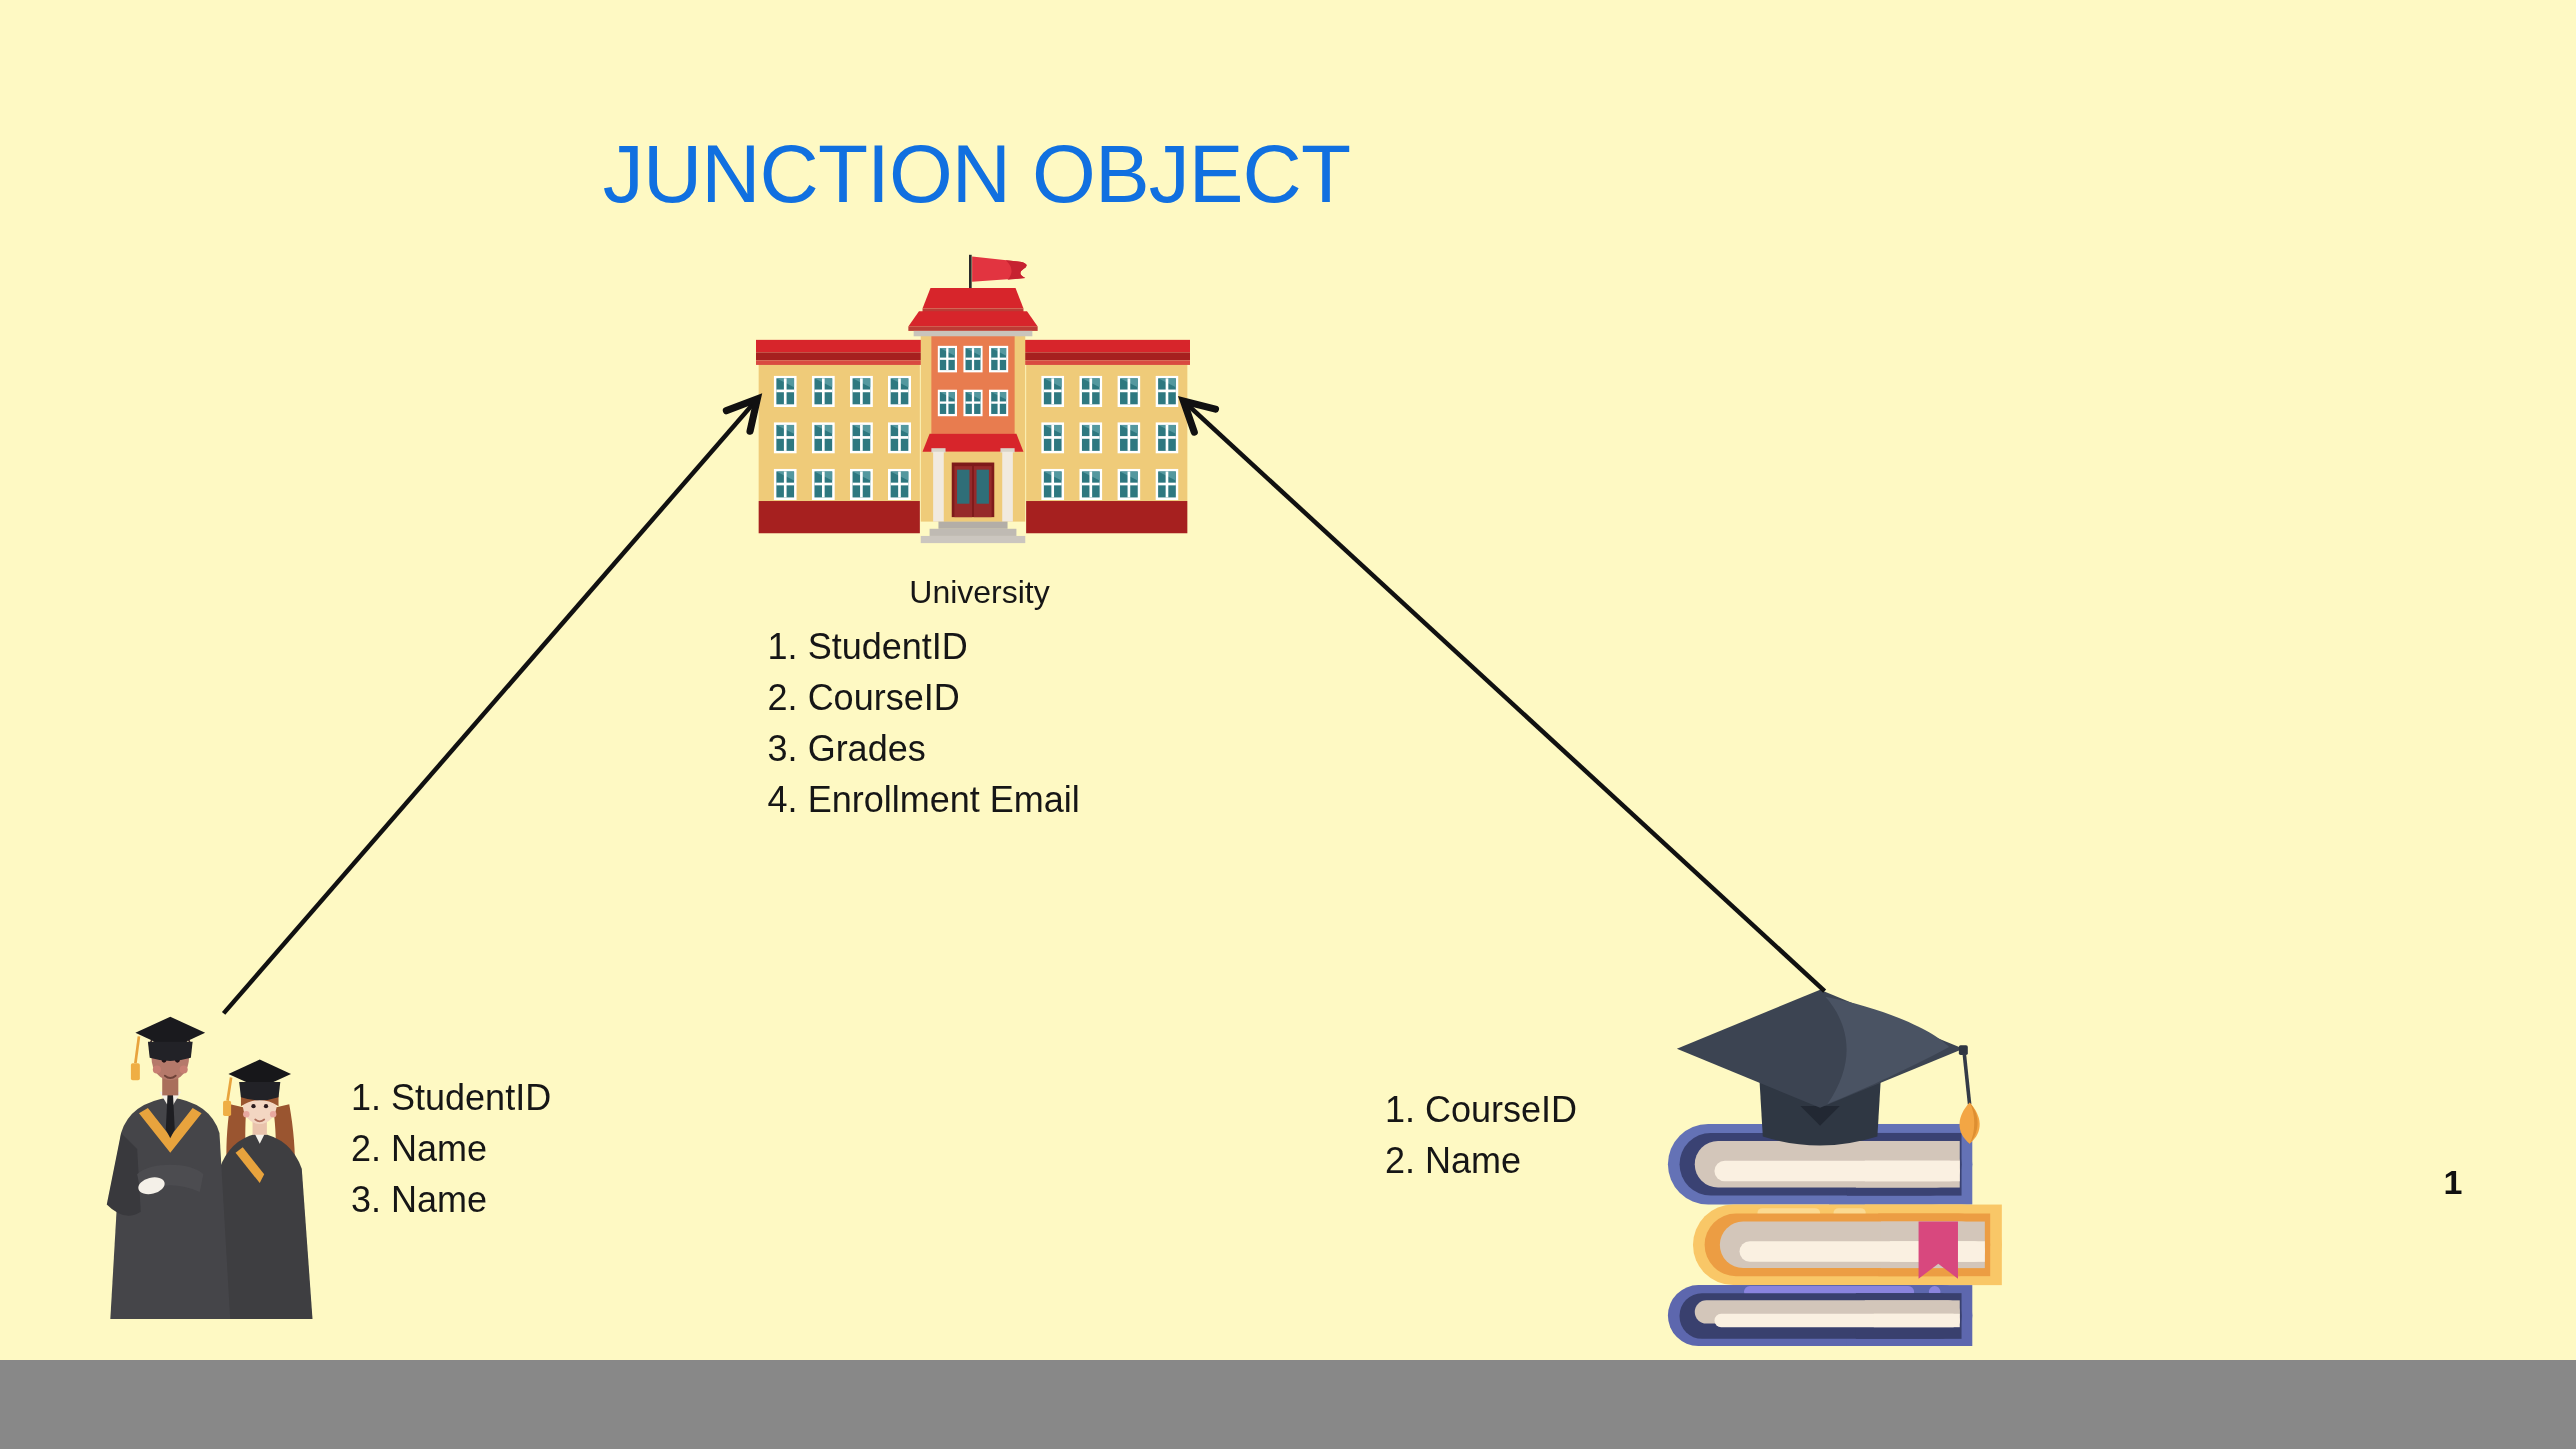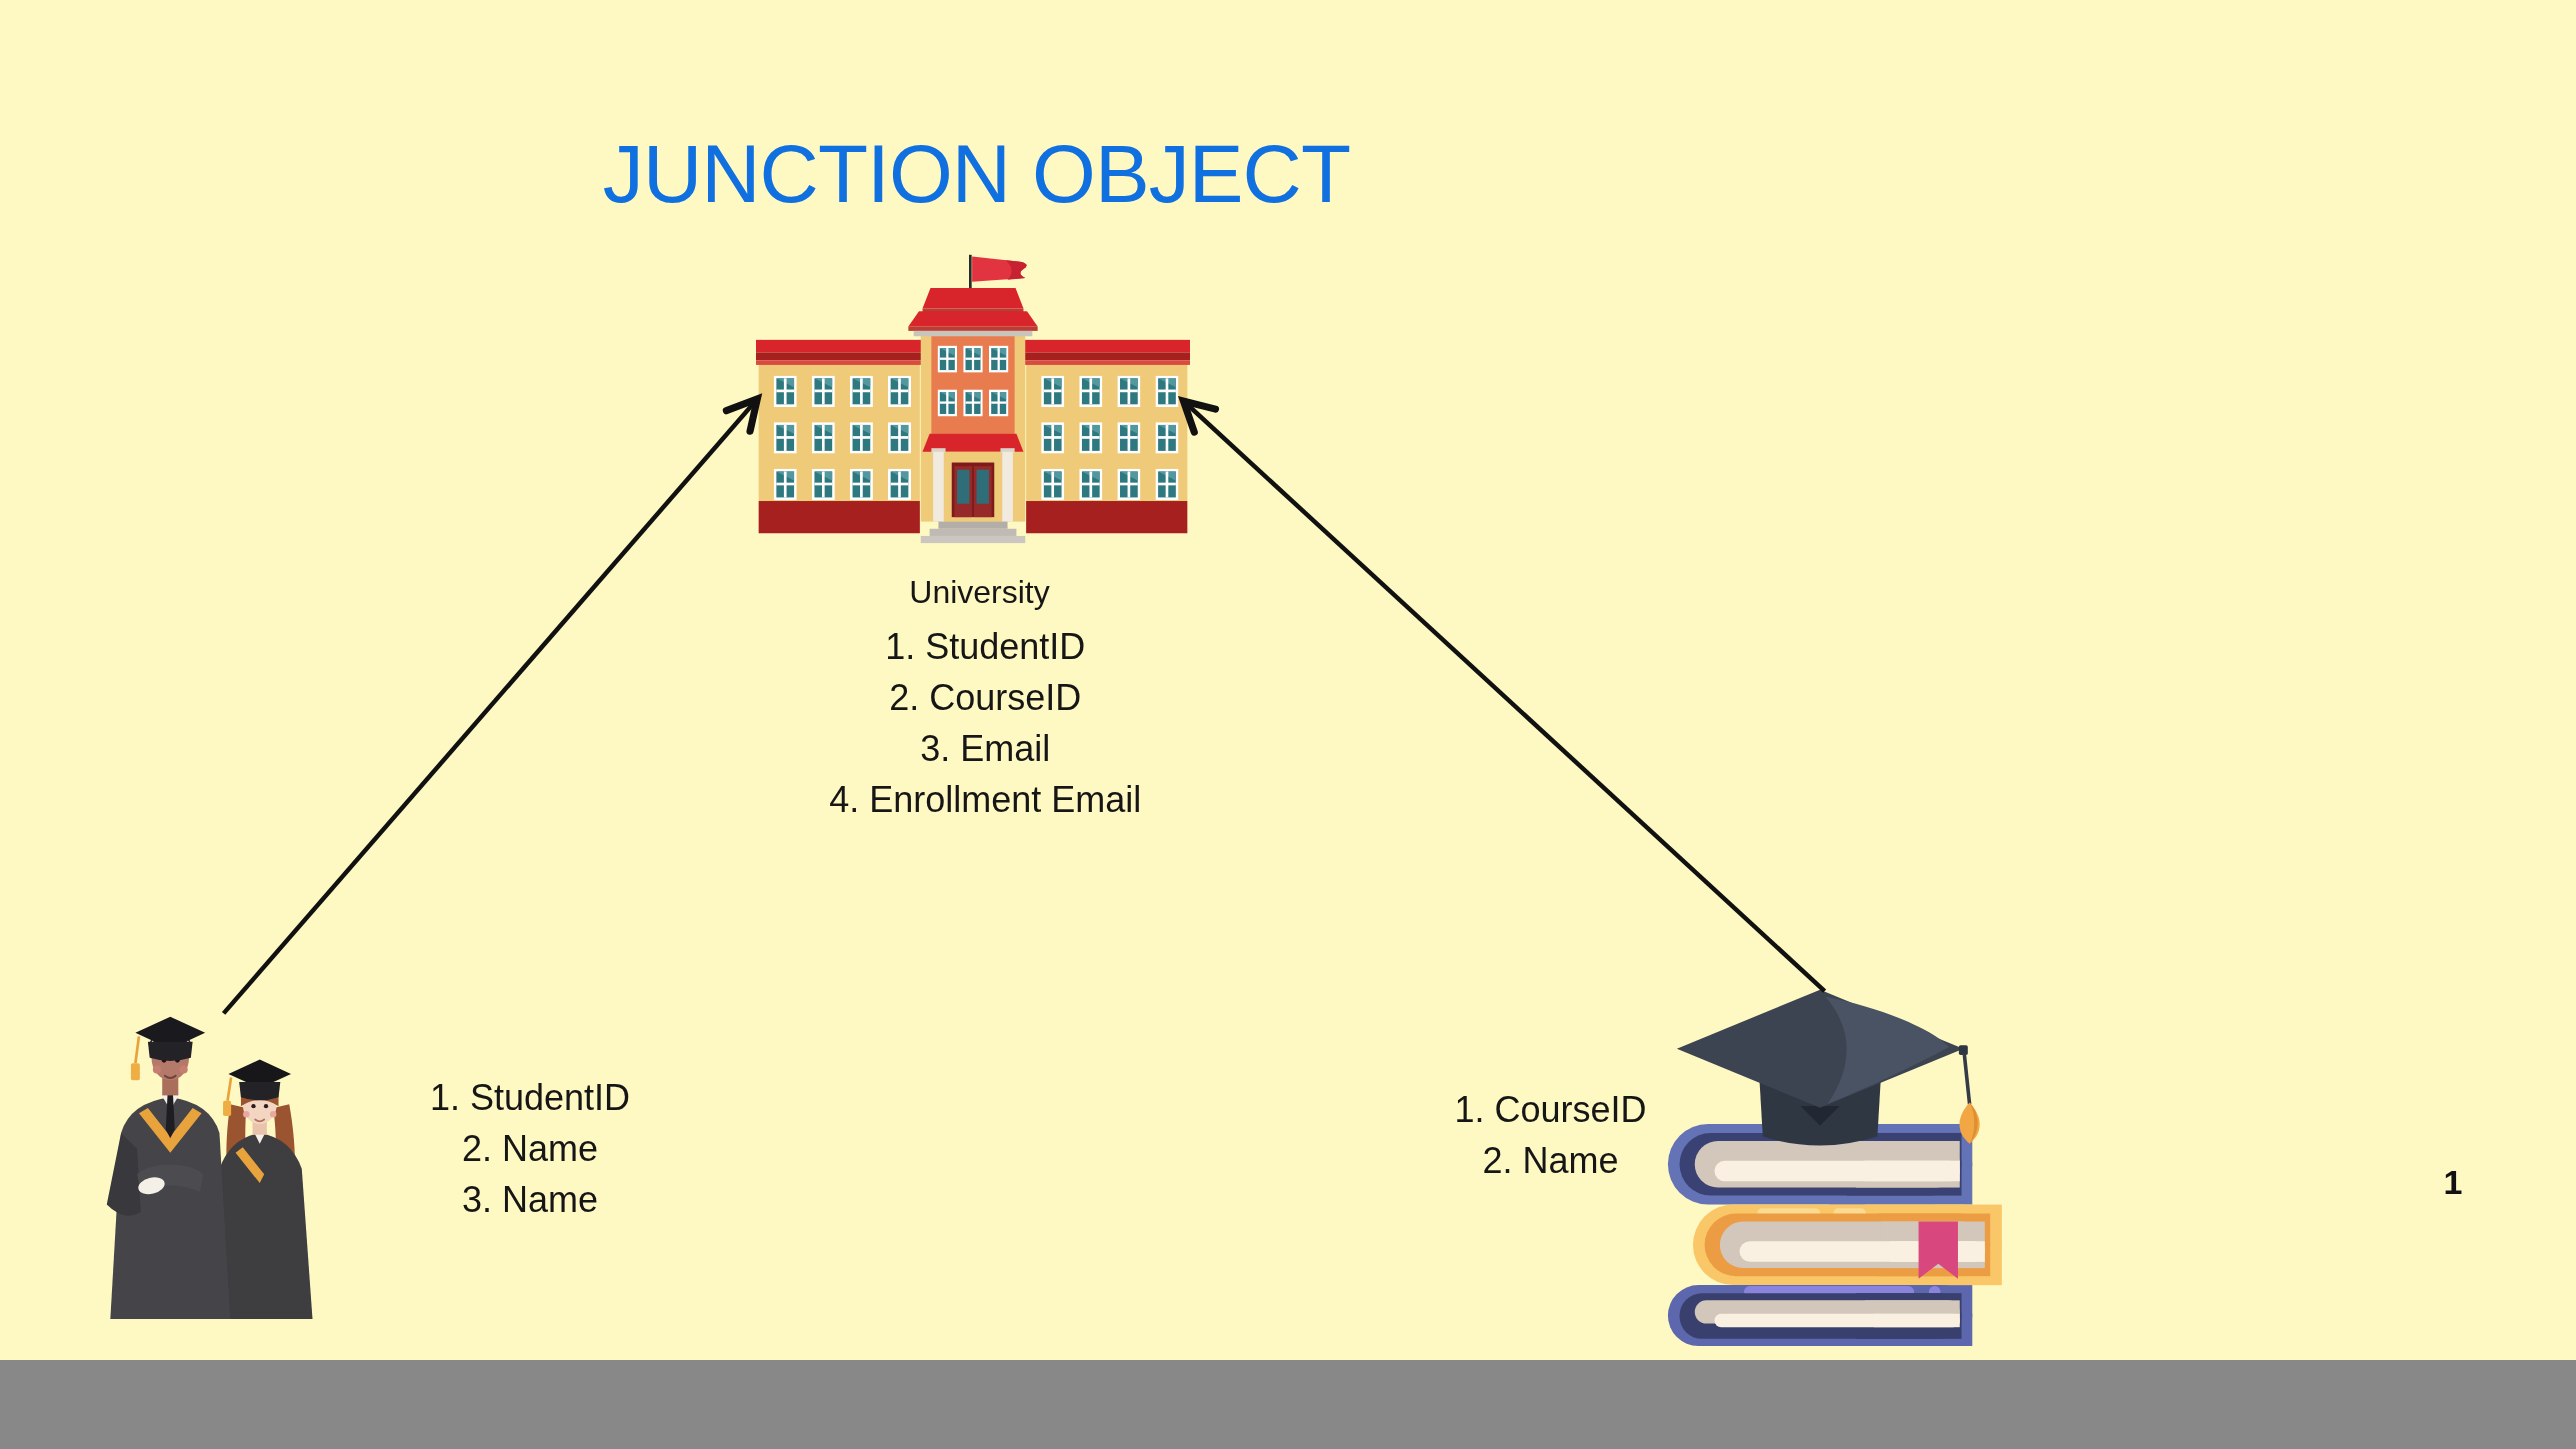--- a/index.html
+++ b/index.html
@@ -29,21 +29,20 @@
     text-align:center;
     line-height:1.15;
     color:#161616;
   }
   .entity-label ol{
     margin:10.7px 0 0 0;
     list-style:decimal inside;
     font-size:36px;
     line-height:51px;
     color:#161616;
-    text-align:center;
   }
   .entity-label ol li{white-space:nowrap;}
   .label-university{left:756px;top:574px;width:447px;}
   .label-university ol{padding-left:11.6px;}
   .label-student{left:351px;top:1061px;width:358px;}
   .label-student ol{padding-left:0;}
   .label-course{left:1385px;top:1073px;width:331px;}
   .label-course ol{padding-left:0;}
   .fig{position:absolute;}
   .fig-university{left:756px;top:253px;}
@@ -264,21 +263,21 @@
     </defs>
     <line x1="250" y1="1133" x2="845" y2="448" stroke="#111111" stroke-width="5" marker-end="url(#ah)"></line>
     <line x1="2040" y1="1108" x2="1325" y2="450" stroke="#111111" stroke-width="5" marker-end="url(#ah)"></line>
   </svg>
 
   <div class="entity-label label-university">
     <h2>University</h2>
     <ol>
         <li>StudentID</li>
         <li>CourseID</li>
-        <li>Email</li>
+        <li>Grades</li>
         <li>Enrollment Email</li>
       </ol>
   </div>
 
   <div class="entity-label label-student">
     <ol>
         <li>StudentID</li>
         <li>Name</li>
         <li>Name</li>
       </ol>

